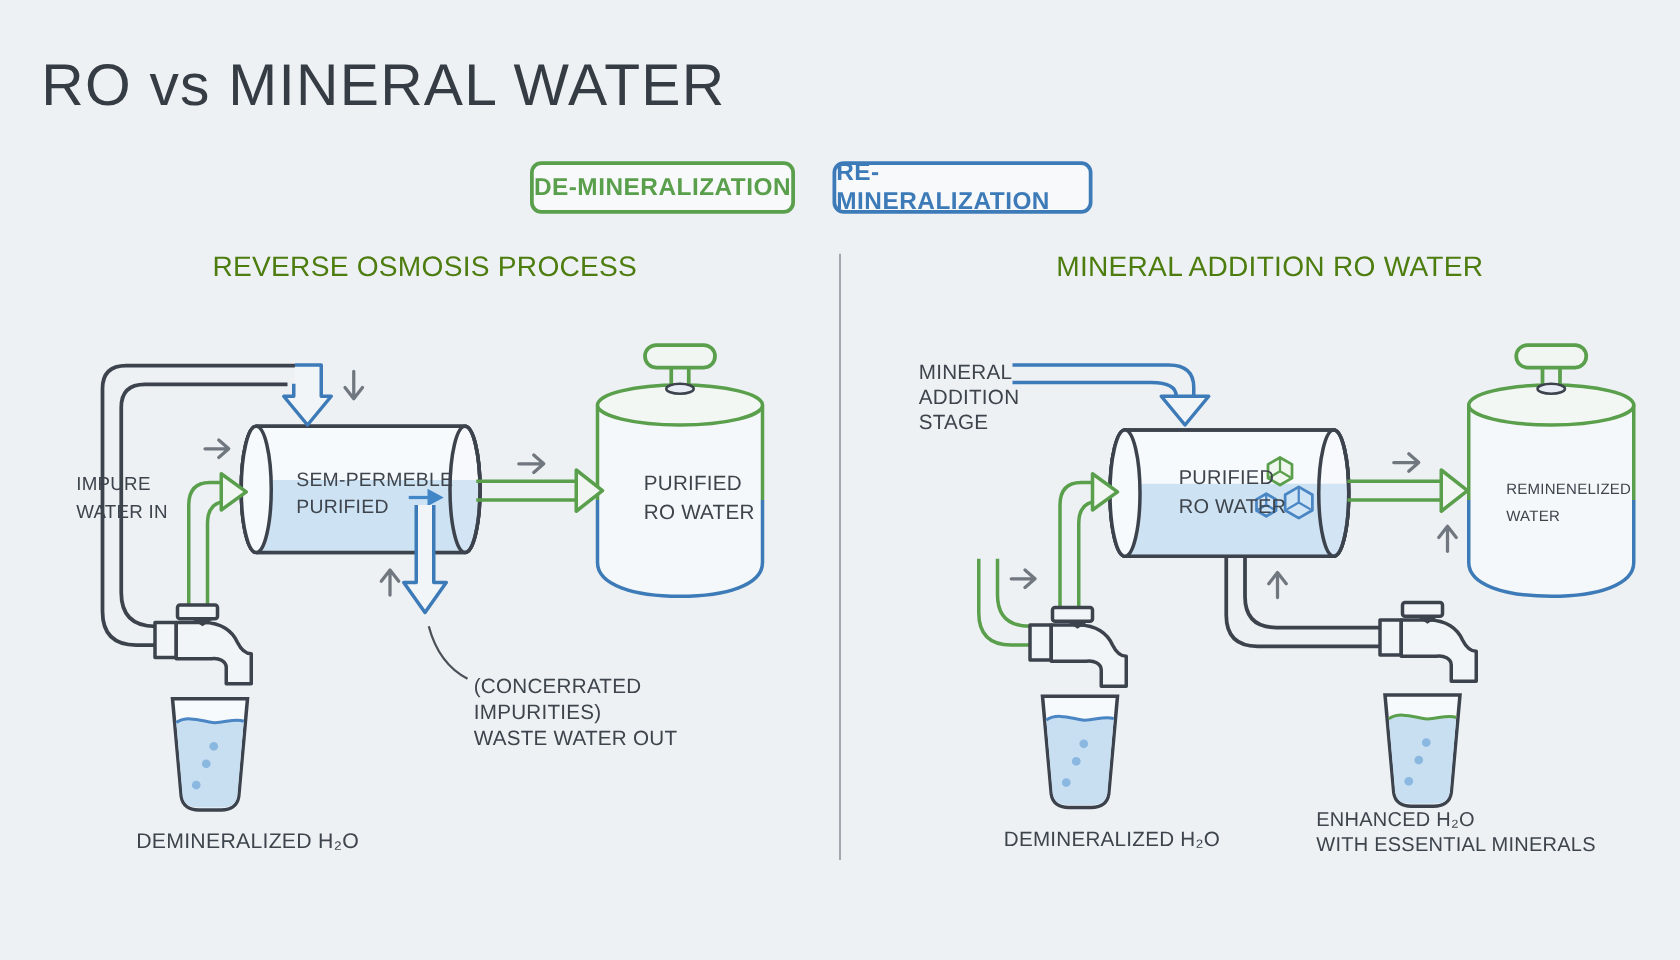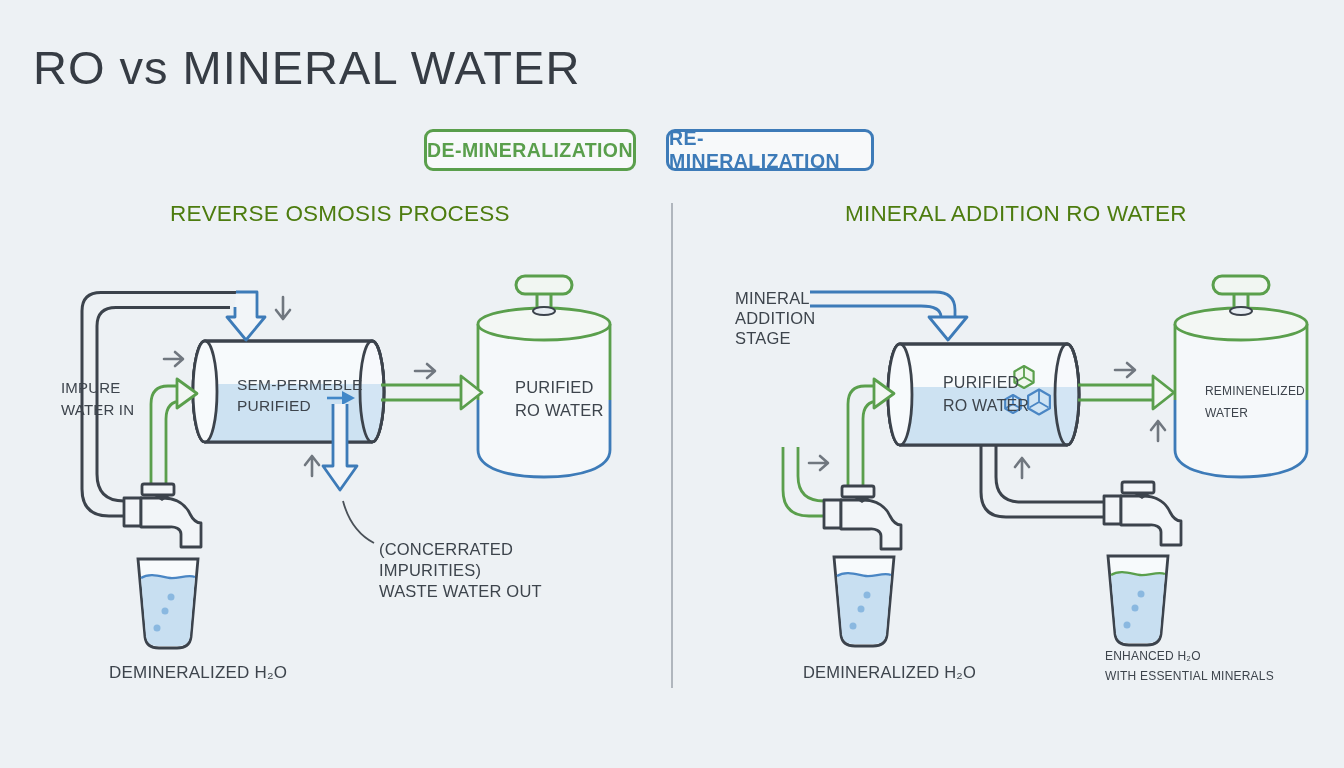--- a/index.html
+++ b/index.html
@@ -19,21 +19,21 @@
   #heading-right{left:812px;}
   #impure-label{left:28px;top:377px;width:135px;font-size:15px;line-height:22px;}
   #membrane-label{left:204px;top:374px;width:148px;font-size:15.5px;line-height:21px;}
   #tank-left-label{left:482px;top:376px;width:124px;font-size:16.5px;line-height:23px;}
   #waste-label{left:346px;top:539px;width:228px;font-size:16.5px;line-height:21px;}
   #demin-left-label{left:76px;top:663px;width:228px;font-size:17px;}
   #stage-label{left:702px;top:288px;width:118px;font-size:16.5px;line-height:20px;}
   #cyl-right-label{left:910px;top:372px;width:122px;font-size:16px;line-height:22.5px;}
   #tank-right-label{left:1172px;top:380px;width:134px;font-size:12px;line-height:22px;}
   #demin-right-label{left:770px;top:663px;width:190px;font-size:16.5px;}
-  #enhanced-label{left:1072px;top:647px;width:237px;font-size:12px;line-height:19.5px;}
+  #enhanced-label{left:1020px;top:647px;width:237px;font-size:16px;line-height:19.5px;}
 
   
   .divider{stroke:#969da5;stroke-width:1.4;}
   .pipe-dark path{stroke:var(--dark,#3c434c);stroke-width:3;fill:none;}
   .pipe-green path,.pipe-green line{stroke:var(--green,#5a9f4c);stroke-width:2.8;fill:none;}
   .pipe-blue path{stroke:var(--blue,#3d7bb8);stroke-width:2.8;fill:none;}
   .hollow-green{fill:#f2f6f3;stroke:var(--green,#5a9f4c);stroke-width:2.8;stroke-linejoin:round;}
   .hollow-blue{fill:#f2f5f8;stroke:var(--blue,#3d7bb8);stroke-width:2.8;stroke-linejoin:round;}
   .garrow{stroke:var(--gray,#70777f);stroke-width:2.6;fill:none;stroke-linecap:round;stroke-linejoin:round;}
   .vessel{fill:#f7fafc;stroke:var(--dark,#3c434c);stroke-width:2.8;}

